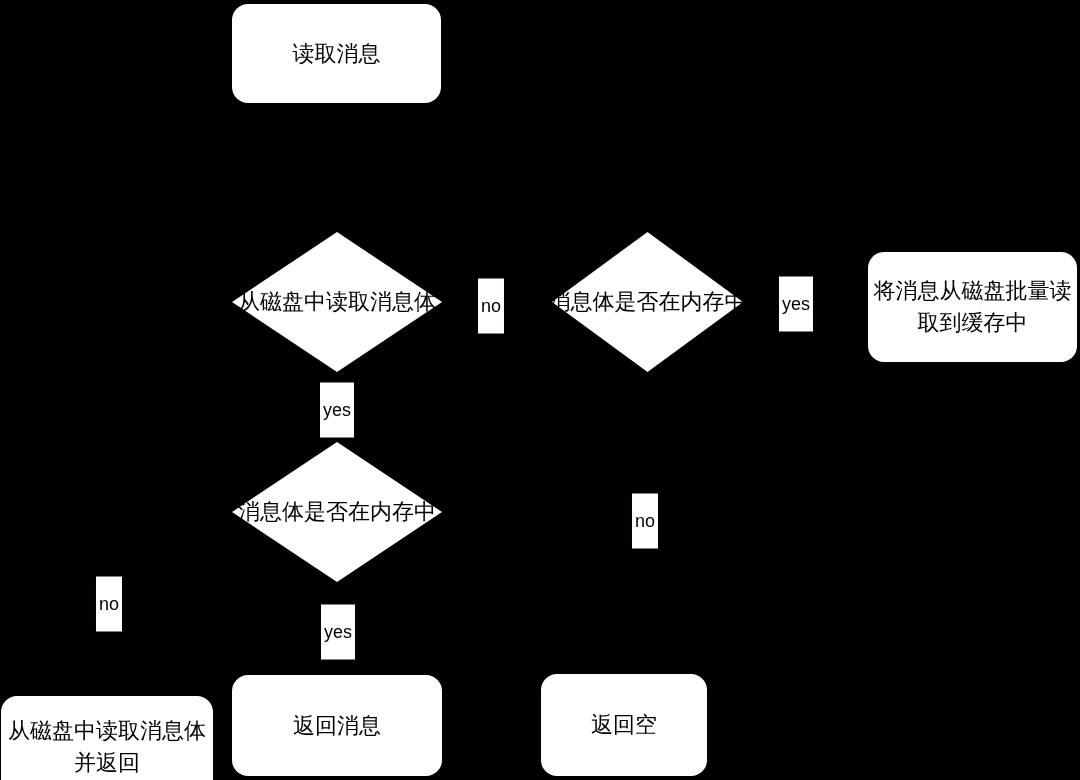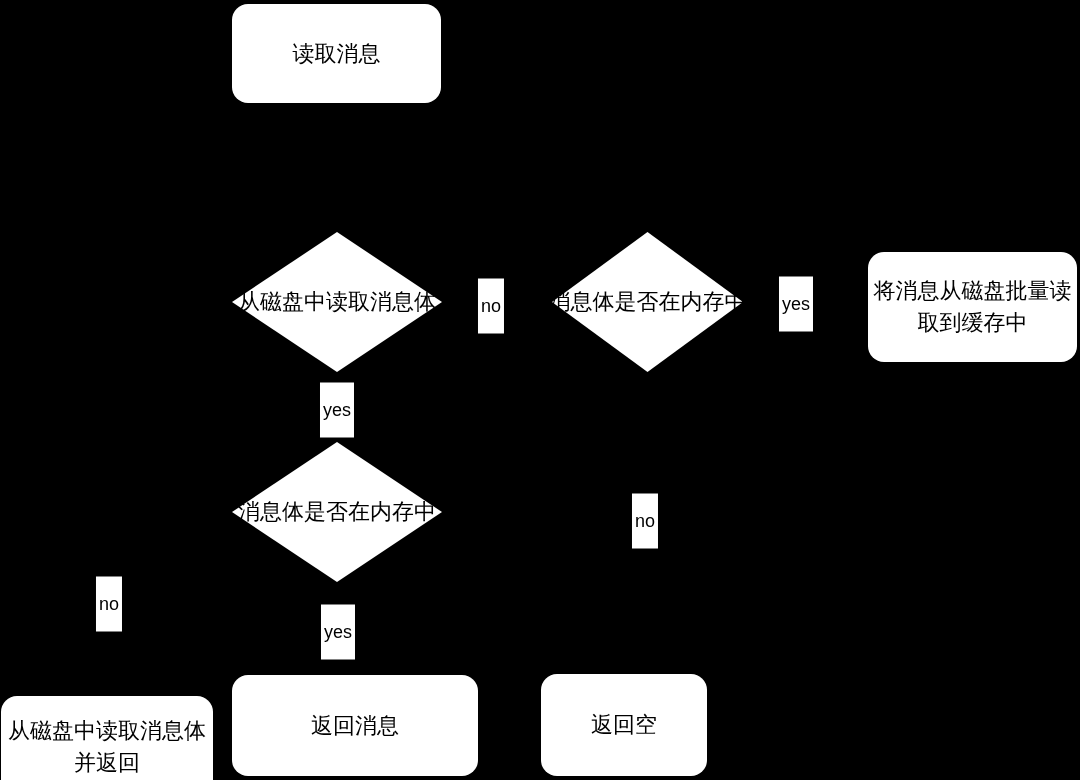--- a/index.html
+++ b/index.html
@@ -78,21 +78,21 @@
 取到缓存中</div>
 
   <div class="decision" style="left:232px; top:442px; width:210px; height:140px;">
     <div class="fill"></div>
     <span class="lbl">消息体是否在内存中</span>
   </div>
 
   <div class="node-rect" style="left:1px; top:696px; width:212px; height:101px;">从磁盘中读取消息体
 并返回</div>
 
-  <div class="node-rect" style="left:232px; top:675px; width:246px; height:101px;">返回消息</div>
+  <div class="node-rect" style="left:232px; top:675px; width:210px; height:101px;">返回消息</div>
 
   <div class="node-rect" style="left:541px; top:674px; width:166px; height:102px;">返回空</div>
 
   <div class="edge-label" style="left:491px; top:306px;">no</div>
 
   <div class="edge-label" style="left:796px; top:304px;">yes</div>
 
   <div class="edge-label" style="left:337px; top:410px;">yes</div>
 
   <div class="edge-label" style="left:645px; top:521px;">no</div>

